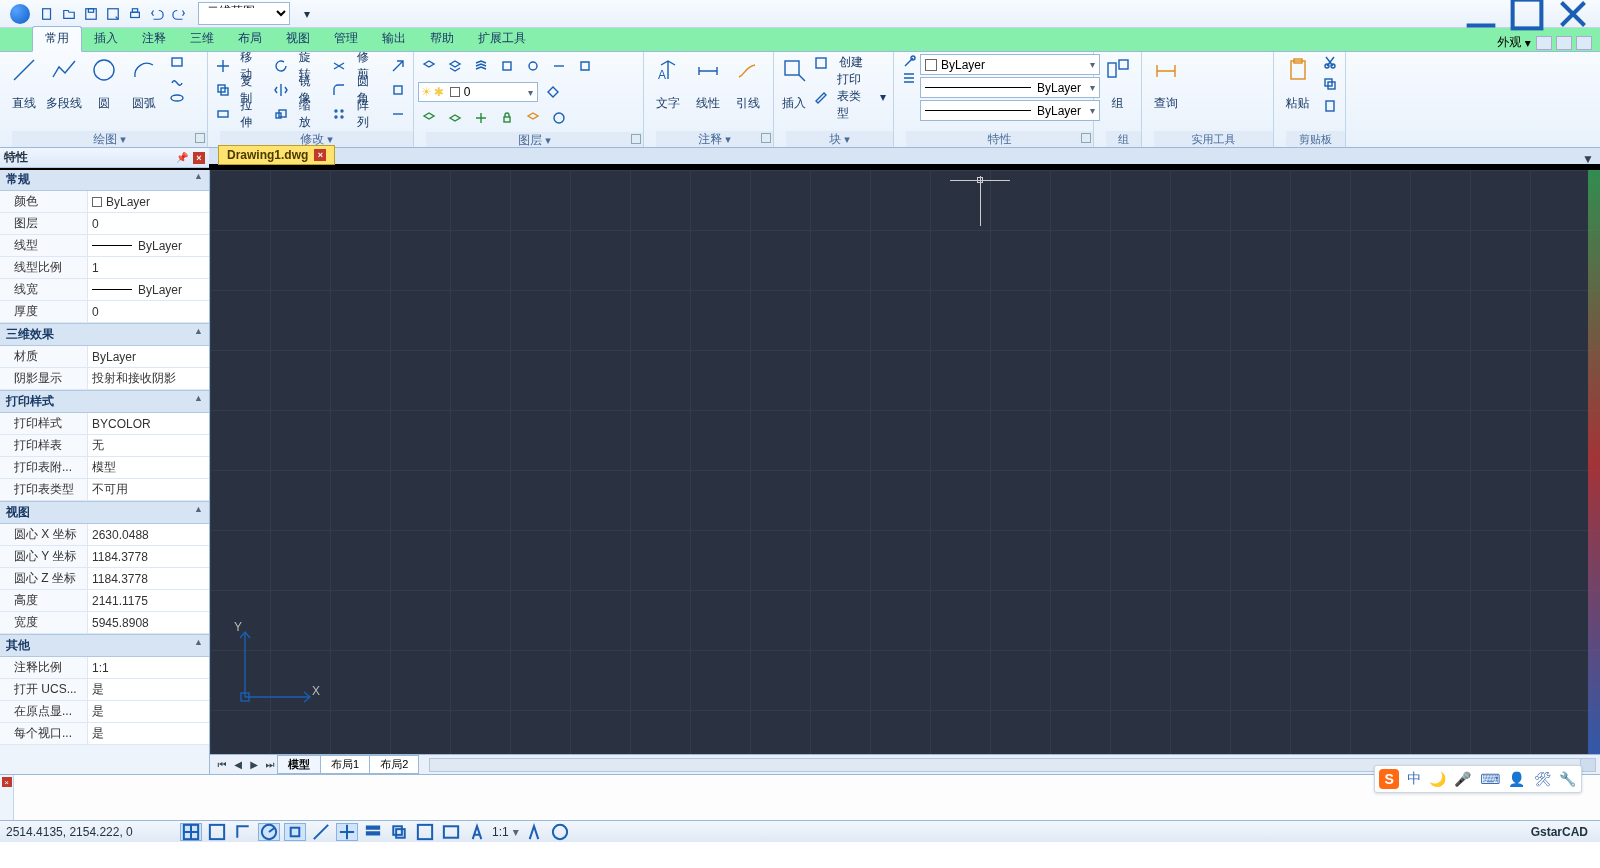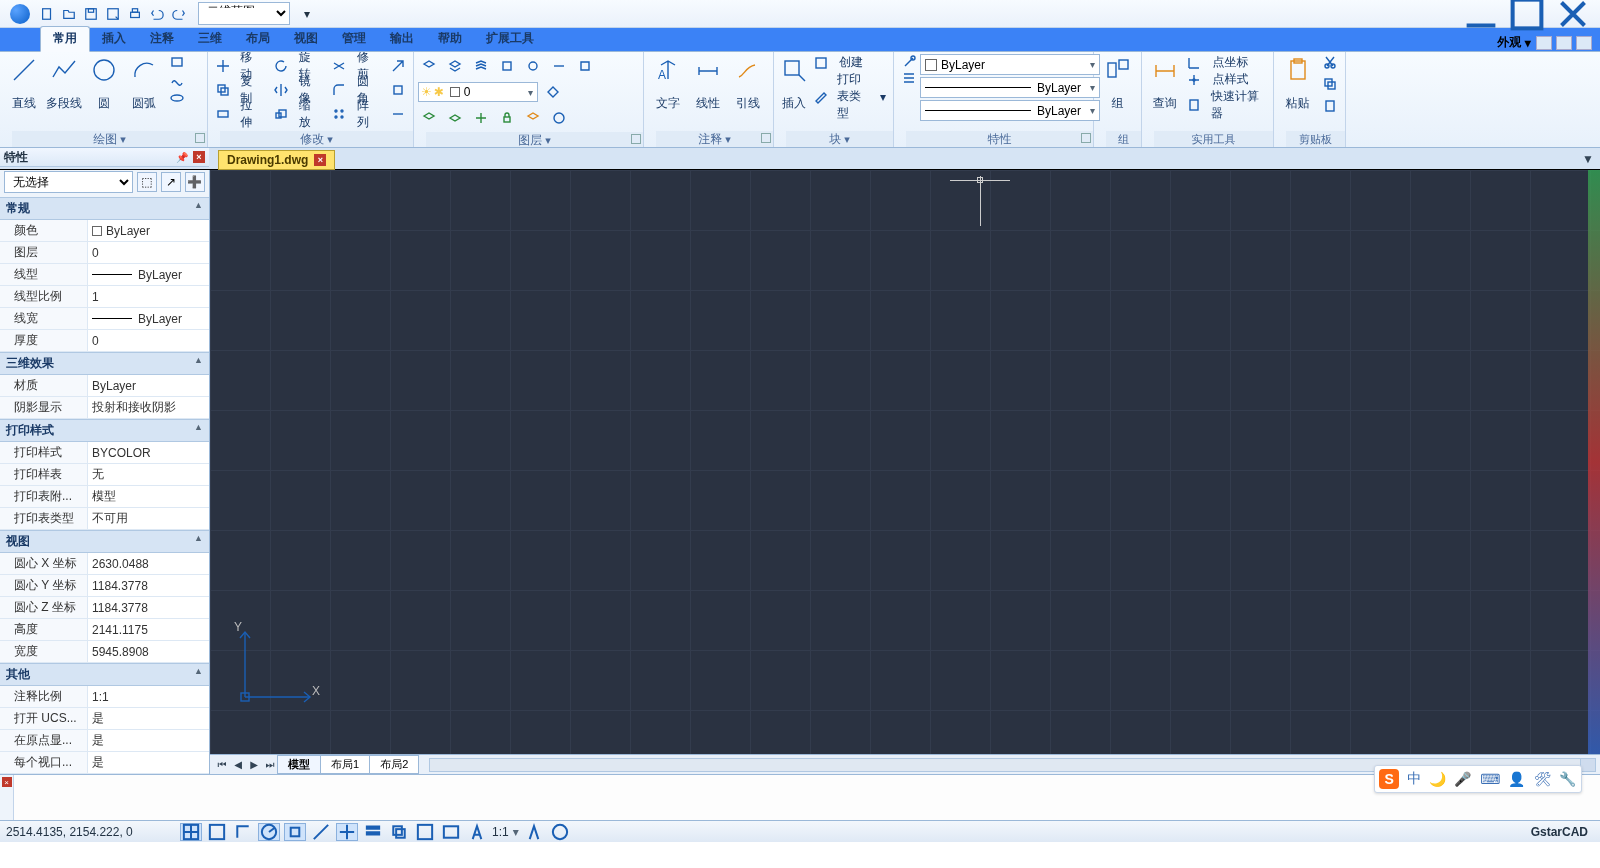--- a/index.html
+++ b/index.html
@@ -8,21 +8,21 @@
 
 .titlebar { height:28px; background:linear-gradient(#f7fbff,#eaf1fb); border-bottom:1px solid #c2d4ea; display:flex; align-items:center; padding:0 4px; }
 .app-logo { width:20px; height:20px; border-radius:50%; background:radial-gradient(circle at 30% 30%,#5aa3ff,#0a5fc9); margin:0 6px; }
 .qat-btn { width:18px; height:18px; margin:0 2px; display:inline-flex; align-items:center; justify-content:center; color:#234; }
 .qat-btn svg { width:14px; height:14px; }
 .workspace-sel { margin-left:8px; height:23px; border:1px solid #9bb8d8; background:#fff; font-size:12px; padding:0 18px 16px 4px; }
 .winbtns { margin-left:auto; display:flex; }
 .winbtn { width:46px; height:28px; display:flex; align-items:center; justify-content:center; color:#333; }
 
 
-.ribbon-tabs { height:24px; background:#3b82f6; border-bottom:1px solid #9bb8d8; display:flex; align-items:flex-end; padding-left:40px;font-weight:bold; }
+.ribbon-tabs { height:24px; background:#86efac; border-bottom:1px solid #9bb8d8; display:flex; align-items:flex-end; padding-left:32px; }
 .rtab { padding:3px 12px 4px; color:#1a3a66; cursor:default; }
 .rtab.active { background:#f8fbff; border:1px solid #9bb8d8; border-bottom:1px solid #f8fbff; margin-bottom:-1px; border-radius:3px 3px 0 0; }
 .ribbon-tabs .right { margin-left:auto; display:flex; align-items:center; padding-right:6px; }
 .smallbtn { width:16px; height:14px; margin:0 2px; display:inline-block; background:#dce9f7; border:1px solid #aac; }
 
 
 .ribbon { height:96px; background:linear-gradient(#f7fbff,#e8f1fb); border-bottom:1px solid #9bb8d8; display:flex; overflow:hidden; }
 .panel { border-right:1px solid #c2d4ea; display:flex; flex-direction:column; }
 .panel-body { flex:1; display:flex; align-items:flex-start; padding:2px 4px; }
 .panel-title { height:16px; text-align:center; color:#4a6a99; background:#e0ebf7; font-size:11px; line-height:16px; position:relative;margin-left:12px; }
@@ -36,21 +36,21 @@
 .minibtn .mi { width:16px; height:16px; display:inline-flex; align-items:center; justify-content:center; }
 .minibtn .mi svg { width:14px; height:14px; }
 .layer-sel { height:20px; border:1px solid #9bb8d8; background:#fff; display:flex; align-items:center; padding:0 18px 0 2px; width:120px; position:relative; }
 .layer-sel::after { content:"▾"; position:absolute; right:4px; color:#567; font-size:10px; }
 .bylayer-sel { height:21px; border:1px solid #9bb8d8; background:#fff; display:flex; align-items:center; width:180px; position:relative; margin-bottom:2px; padding:0 18px 0 4px; }
 .bylayer-sel::after { content:"▾"; position:absolute; right:4px; color:#567; font-size:10px; }
 .bylayer-line { flex:1; height:1px; background:#000; margin-right:6px; }
 .colorbox { width:12px; height:12px; border:1px solid #666; background:#fff; margin-right:4px; }
 
 
-.doctabs { height:22px; background:#d6e4f4; display:flex; align-items:flex-end; padding-left:218px; border-bottom:1px solid #000000; position:relative; }
+.doctabs { height:22px; background:#d6e4f4; display:flex; align-items:flex-end; padding-left:218px; border-bottom:6px solid #000000; position:relative; }
 .doctab { background:#ffe36e; border:1px solid #b8a030; padding:2px 8px; font-weight:bold; color:#4a3a00; display:flex; align-items:center; gap:6px; height:20px; margin-bottom:-1px; }
 .doctab .x { width:12px; height:12px; background:#c0392b; color:#fff; font-size:9px; display:flex; align-items:center; justify-content:center; }
 .doctabs .down { position:absolute; right:6px; top:4px; color:#345; }
 
 
 .main { display:flex; height:calc(868px - 28px - 24px - 96px - 22px - 26px - 46px - 22px); }
 
 
 .prop { width:210px; background:#eef4fb; border-right:1px solid #9bb8d8; display:flex; flex-direction:column; }
 .prop-title { height:20px; background:linear-gradient(#f0f6ff,#dce9f7); border-bottom:1px solid #b0c8e2; padding:0 4px; display:flex; align-items:center; font-weight:bold; color:#234; position:relative; margin-top:-22px; }
@@ -603,47 +603,20 @@
   <div class="panel" style="width:132px">
     <div class="panel-body">
       <div class="bigbtn">
           <span class="ico orange">
             <svg viewBox="0 0 26 26">
               <path d="M4 14h18M4 8v12M22 8v12"></path>
             </svg>
           </span>
           <span class="lbl">查询</span>
         </div>
-      <div style="display:flex;flex-direction:column">
-        <span class="minibtn">
-            <span class="mi">
-              <svg viewBox="0 0 14 14">
-                <path d="M2 12h10M2 12V2"></path>
-              </svg>
-            </span>
-            <span>点坐标</span>
-          </span>
-        <span class="minibtn">
-            <span class="mi">
-              <svg viewBox="0 0 14 14">
-                <circle cx="7" cy="7" r="1"></circle>
-                <path d="M7 2v10M2 7h10"></path>
-              </svg>
-            </span>
-            <span>点样式</span>
-          </span>
-        <span class="minibtn">
-            <span class="mi">
-              <svg viewBox="0 0 14 14">
-                <rect x="3" y="2" width="8" height="10"></rect>
-              </svg>
-            </span>
-            <span>快速计算器</span>
-          </span>
-      </div>
     </div>
     <div class="panel-title">实用工具</div>
   </div>
 
   <div class="panel" style="width:72px">
     <div class="panel-body">
       <div class="bigbtn">
           <span class="ico orange">
             <svg viewBox="0 0 26 26">
               <rect x="6" y="4" width="14" height="18"></rect>
@@ -692,26 +665,20 @@
 </div>
 
 <div class="main">
 
   <div class="prop">
     <div class="prop-title">
         <span>特性</span>
         <span class="pin">📌</span>
         <span class="px">×</span>
       </div>
-    <div class="prop-sel-row">
-      <select class="prop-sel"><option>无选择</option></select>
-      <span class="prop-ico">⬚</span>
-      <span class="prop-ico">↗</span>
-      <span class="prop-ico">➕</span>
-    </div>
     <div class="p-section">
         <span>常规</span>
         <span class="arr">▲</span>
       </div>
     <div class="p-row">
         <div class="k">颜色</div>
         <div class="v">
           <span class="swatch"></span>
           <span>ByLayer</span>
         </div>

